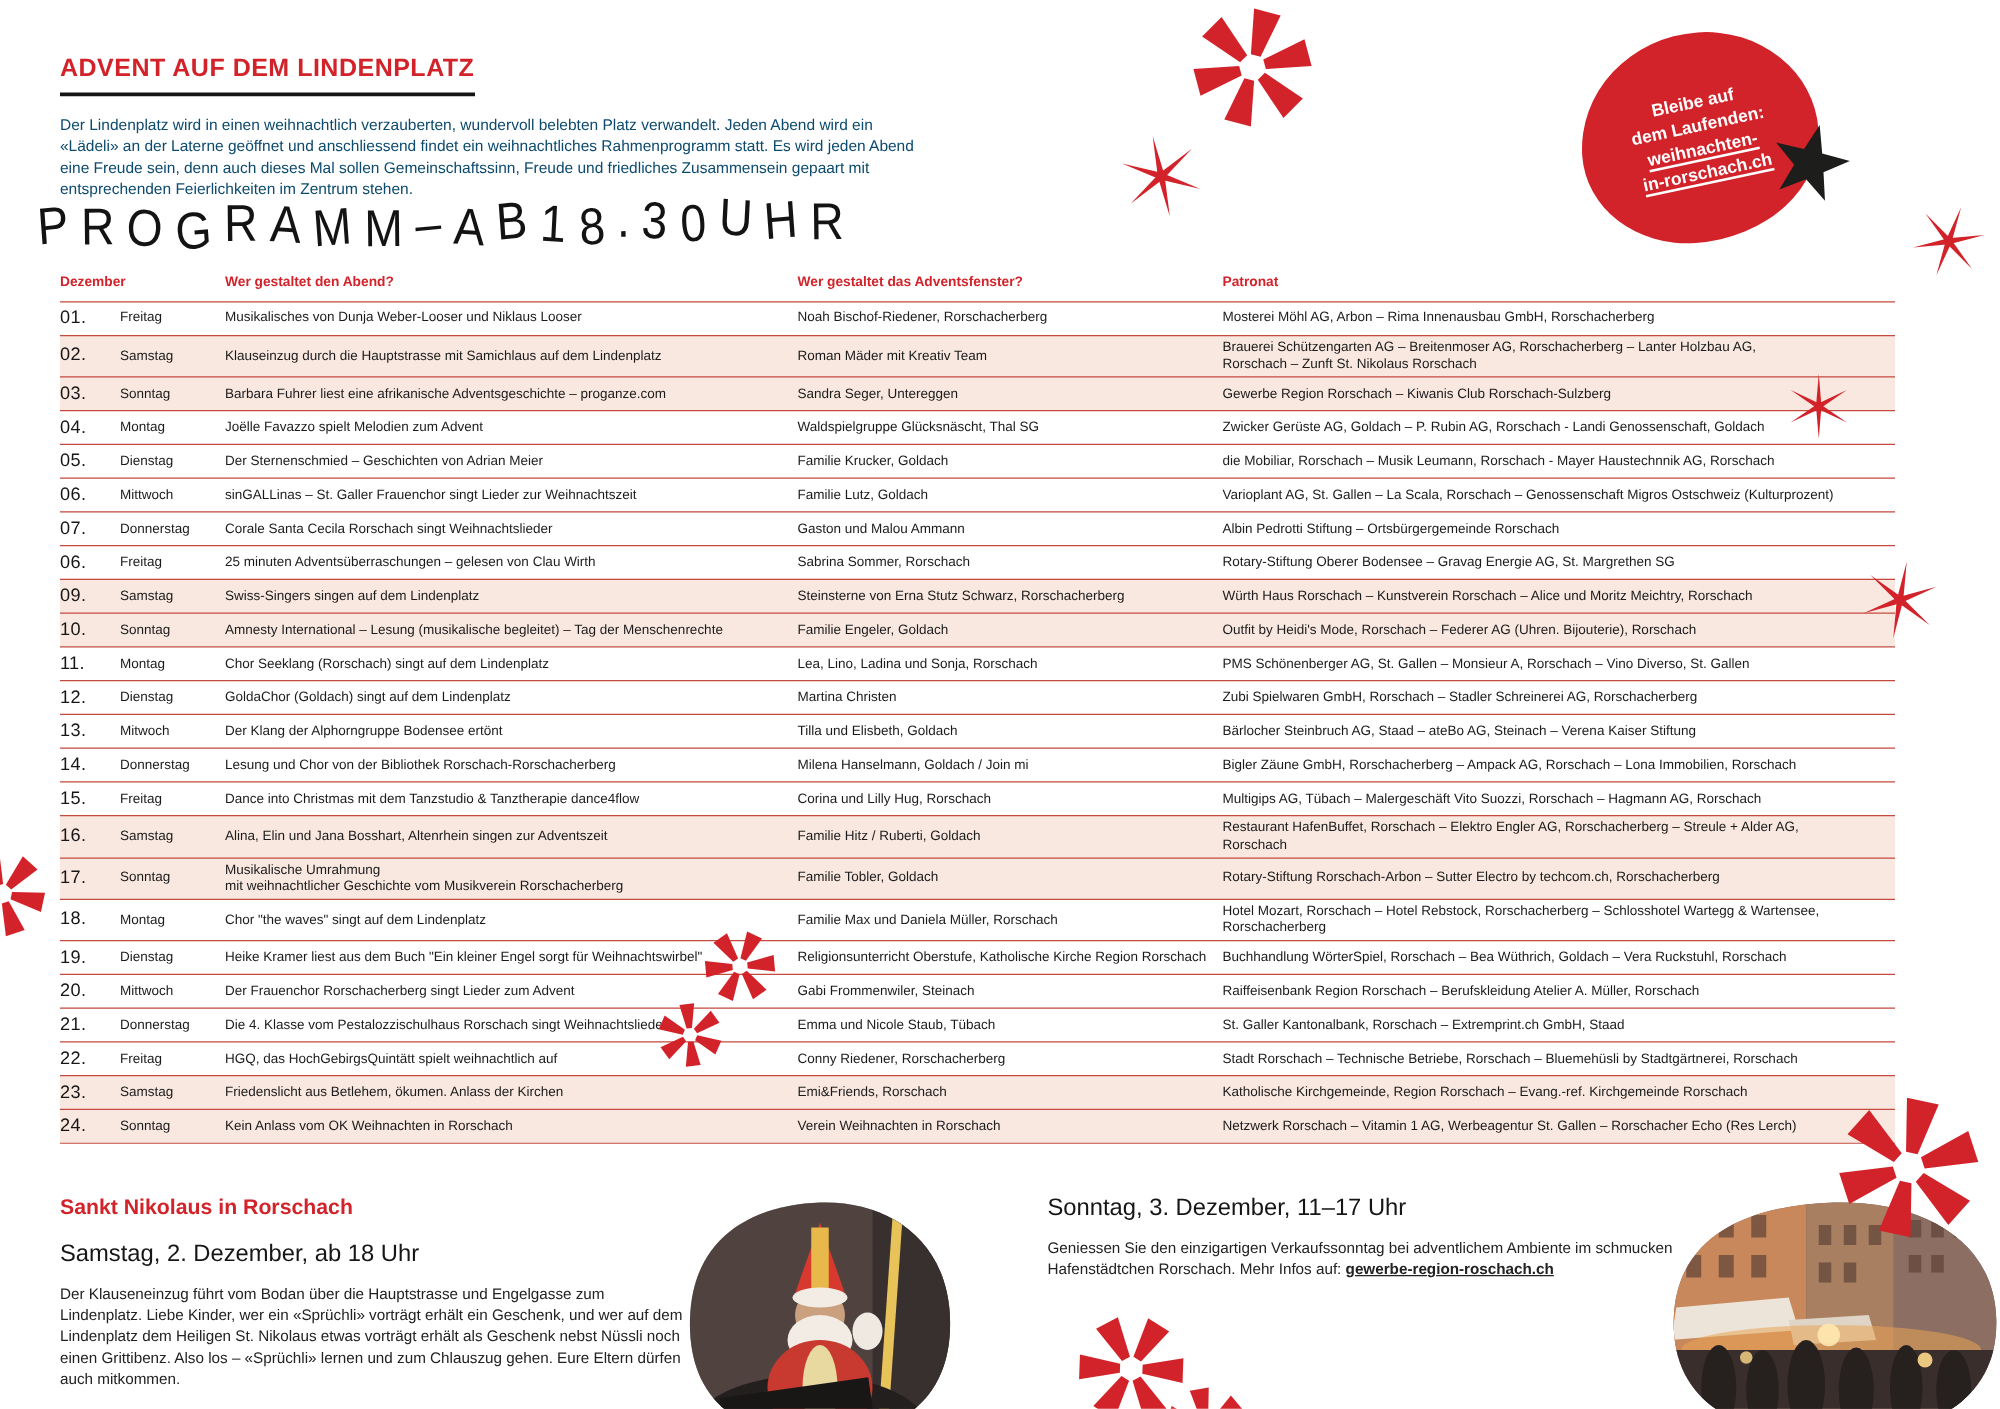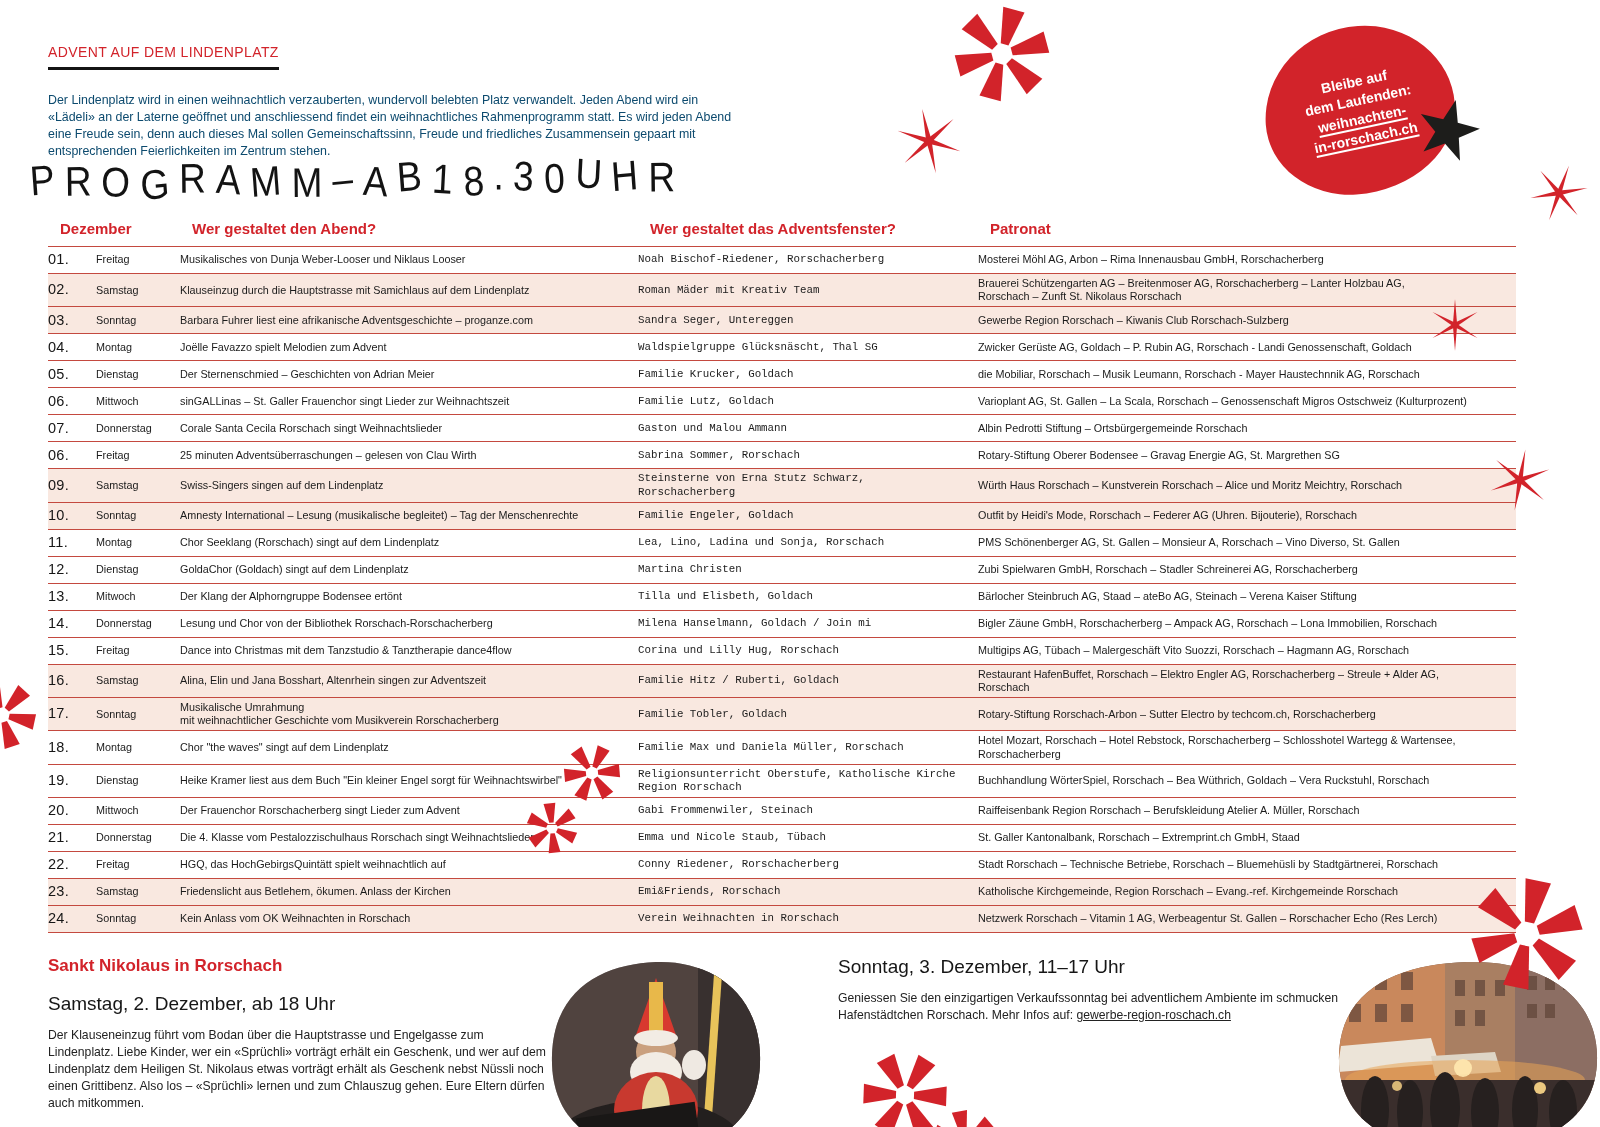--- a/index.html
+++ b/index.html
@@ -10,21 +10,21 @@
   body{
     font-family:"Liberation Sans",sans-serif;
     background:#ffffff;color:var(--ink);
     position:relative;overflow:hidden;
   }
   .page{position:absolute;inset:0;}
 
   
   .doc-title{
     position:absolute;left:48px;top:44px;
-    font-size:14px;font-weight:400;letter-spacing:.4px;color:var(--red);
+    font-size:20px;font-weight:700;letter-spacing:.4px;color:var(--red);
     padding-bottom:7px;border-bottom:3px solid #141414;
   }
   .intro{
     position:absolute;left:48px;top:92px;width:690px;
     font-size:12.4px;line-height:1.38;color:#0c4a6e;
   }
 
   
   .badge{
     position:absolute;left:1265px;top:26px;width:190px;height:168px;
@@ -46,46 +46,45 @@
     font-size:37px;font-weight:400;color:#131313;
     letter-spacing:10px;white-space:nowrap;
     transform:rotate(-0.6deg) scaleY(1.12);transform-origin:left top;
   }
   .program-title span{display:inline-block;}
 
   
   .table{position:absolute;left:48px;top:220px;width:1468px;}
   .thead{
     display:grid;grid-template-columns:132px 458px 340px 538px;
-    font-size:15px;font-weight:700;color:var(--red);
+    font-size:11px;font-weight:700;color:var(--red);
     padding-bottom:9px;
-    margin-left:12px;
   }
   .trow{
     display:grid;grid-template-columns:48px 84px 458px 340px 538px;
     align-items:center;
     border-top:1px solid var(--line);
     min-height:27px;padding:3px 0;
     font-size:10.8px;line-height:1.22;color:#1b1b1b;
   }
   .tbody{border-bottom:1px solid var(--line);}
   .trow.weekend{background:var(--pink);}
   .c-num{font-size:14.5px;letter-spacing:.3px;color:#161616;}
   .c-day{font-size:10.8px;}
   .c-event,.c-patronat{white-space:pre-line;padding-right:30px;}
-  .c-fenster{padding-right:10px;font-family:Liberation Mono, monospace;}
+  .c-fenster{padding-right:10px;}
 
   
   .section{position:absolute;width:500px;}
   .sec-left{left:48px;top:956px;}
   .sec-right{left:838px;top:956px;}
   .sec-title{font-size:17px;font-weight:700;color:var(--red);margin-bottom:17px;}
   .sec-sub{font-size:19px;font-weight:400;color:#161616;margin-bottom:12px;}
   .sec-body{font-size:12.2px;line-height:1.4;color:#222;}
-  .sec-body .link{text-decoration:underline;cursor:pointer;}
+  .sec-body .link{text-decoration:underline;cursor:pointer;font-weight:bold;}
 
   
   .photo{position:absolute;overflow:hidden;}
   .photo svg{display:block;}
   .photo-nikolaus{left:548px;top:960px;width:216px;height:190px;}
   .photo-street{left:1335px;top:960px;width:264px;height:190px;}
 
   
   .star{position:absolute;pointer-events:none;}
 </style>

